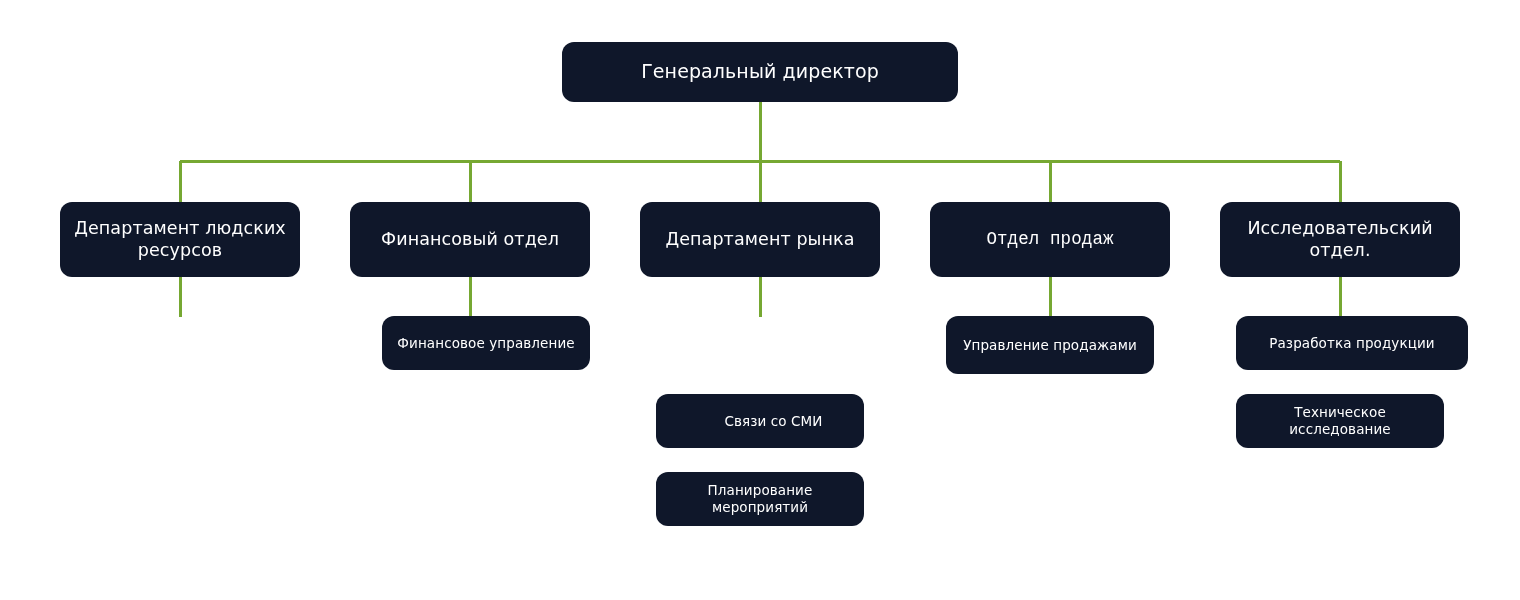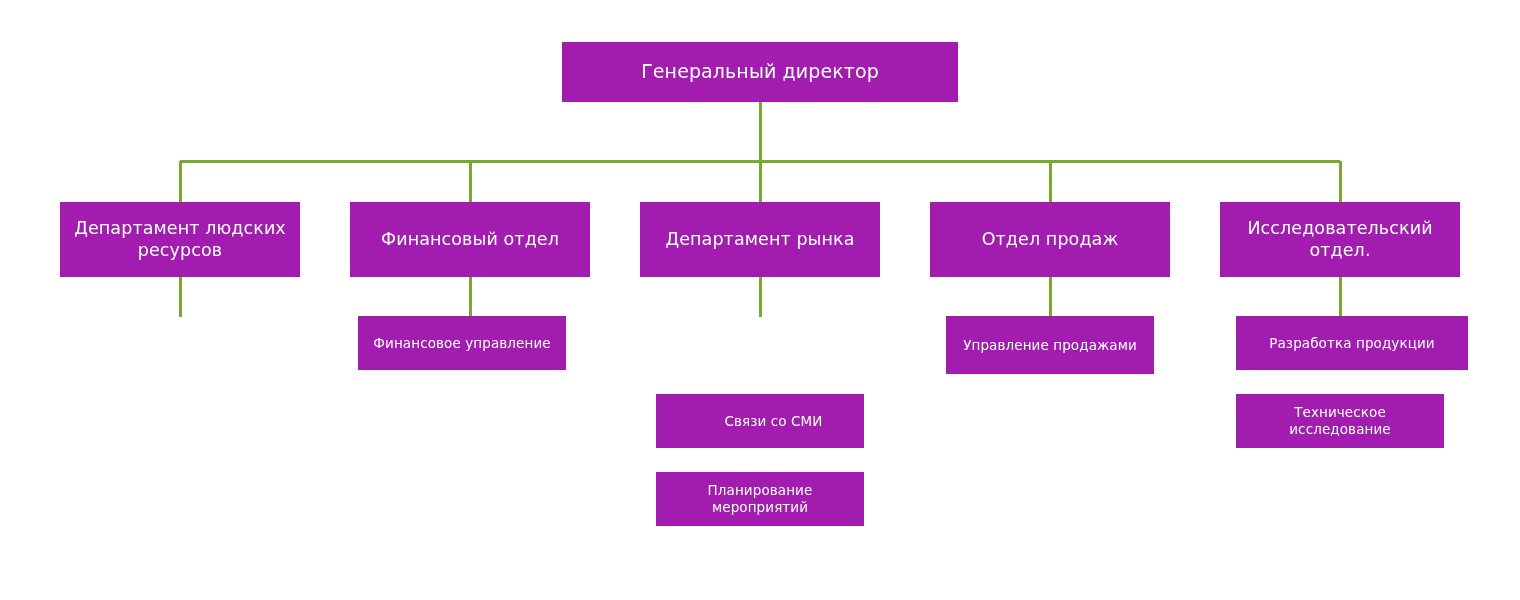--- a/index.html
+++ b/index.html
@@ -23,23 +23,23 @@
     position: absolute;
     left: 0;
     top: 0;
     width: 1520px;
     height: 600px;
     pointer-events: none;
   }
   .node {
     position: absolute;
     box-sizing: border-box;
-    background: #a21caf;
+    background: #0f172a;
     color: #ffffff;
-    border-radius: 0;
+    border-radius: 12px;
     display: flex;
     align-items: center;
     justify-content: center;
     text-align: center;
     line-height: 1.25;
     padding: 4px 10px;
     letter-spacing: 0.1px;
   }
   .node-root {
     font-size: 19px;
@@ -86,30 +86,30 @@
   </div>
 
   <div class="node node-l2" style="left:350px; top:202px; width:240px; height:75px;">
     <span class="node-label">Финансовый отдел</span>
   </div>
 
   <div class="node node-l2" style="left:640px; top:202px; width:240px; height:75px;">
     <span class="node-label">Департамент рынка</span>
   </div>
 
-  <div class="node node-l2" style="left:930px; top:202px; width:240px; height:75px;">
+  <div class="node node-l2" style="left:930px; top:202px; width:240px; height:75px;font-family:Liberation Mono, monospace;">
     <span class="node-label">Отдел продаж</span>
   </div>
 
   <div class="node node-l2" style="left:1220px; top:202px; width:240px; height:75px;">
     <span class="node-label">Исследовательский отдел.</span>
   </div>
 
 
-  <div class="node node-l3" style="left:358px; top:316px; width:208px; height:54px;">
+  <div class="node node-l3" style="left:382px; top:316px; width:208px; height:54px;">
     <span class="node-label">Финансовое управление</span>
   </div>
 
 
   <div class="node node-l3" style="left:656px; top:394px; width:208px; height:54px;padding-left:37px;">
     <span class="node-label">Связи со СМИ</span>
   </div>
 
   <div class="node node-l3" style="left:656px; top:472px; width:208px; height:54px;">
     <span class="node-label">Планирование мероприятий</span>

